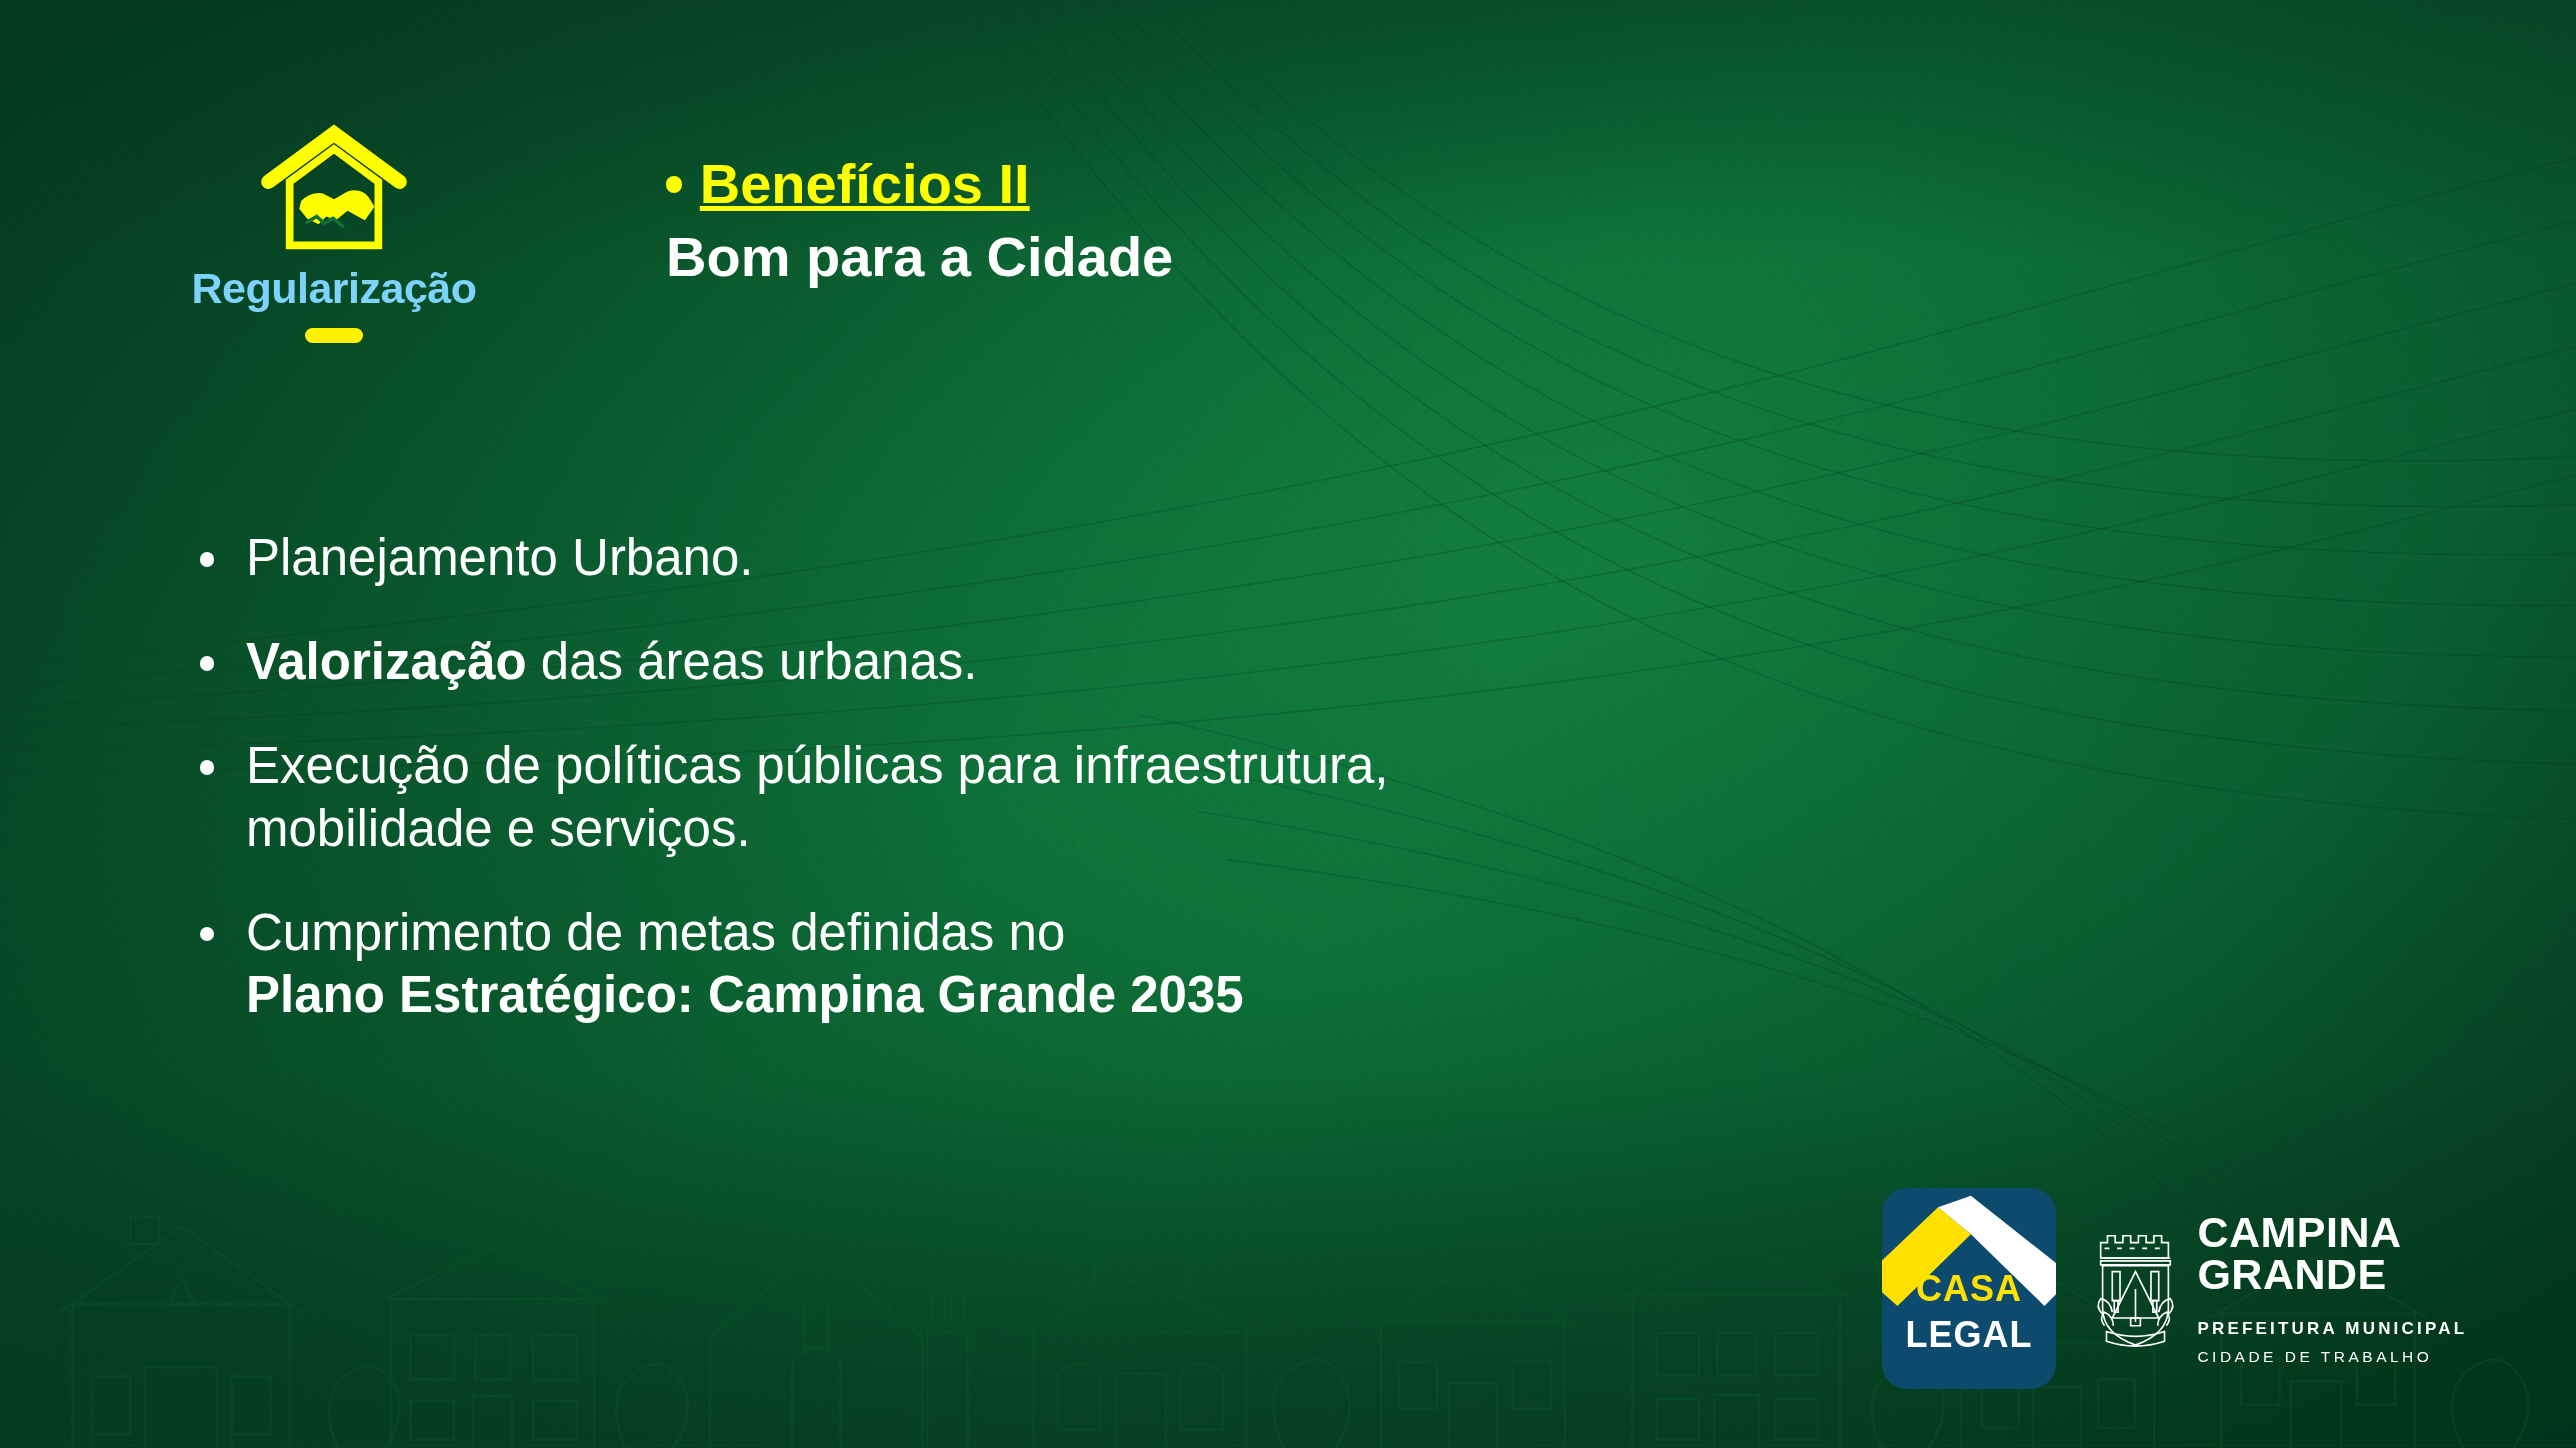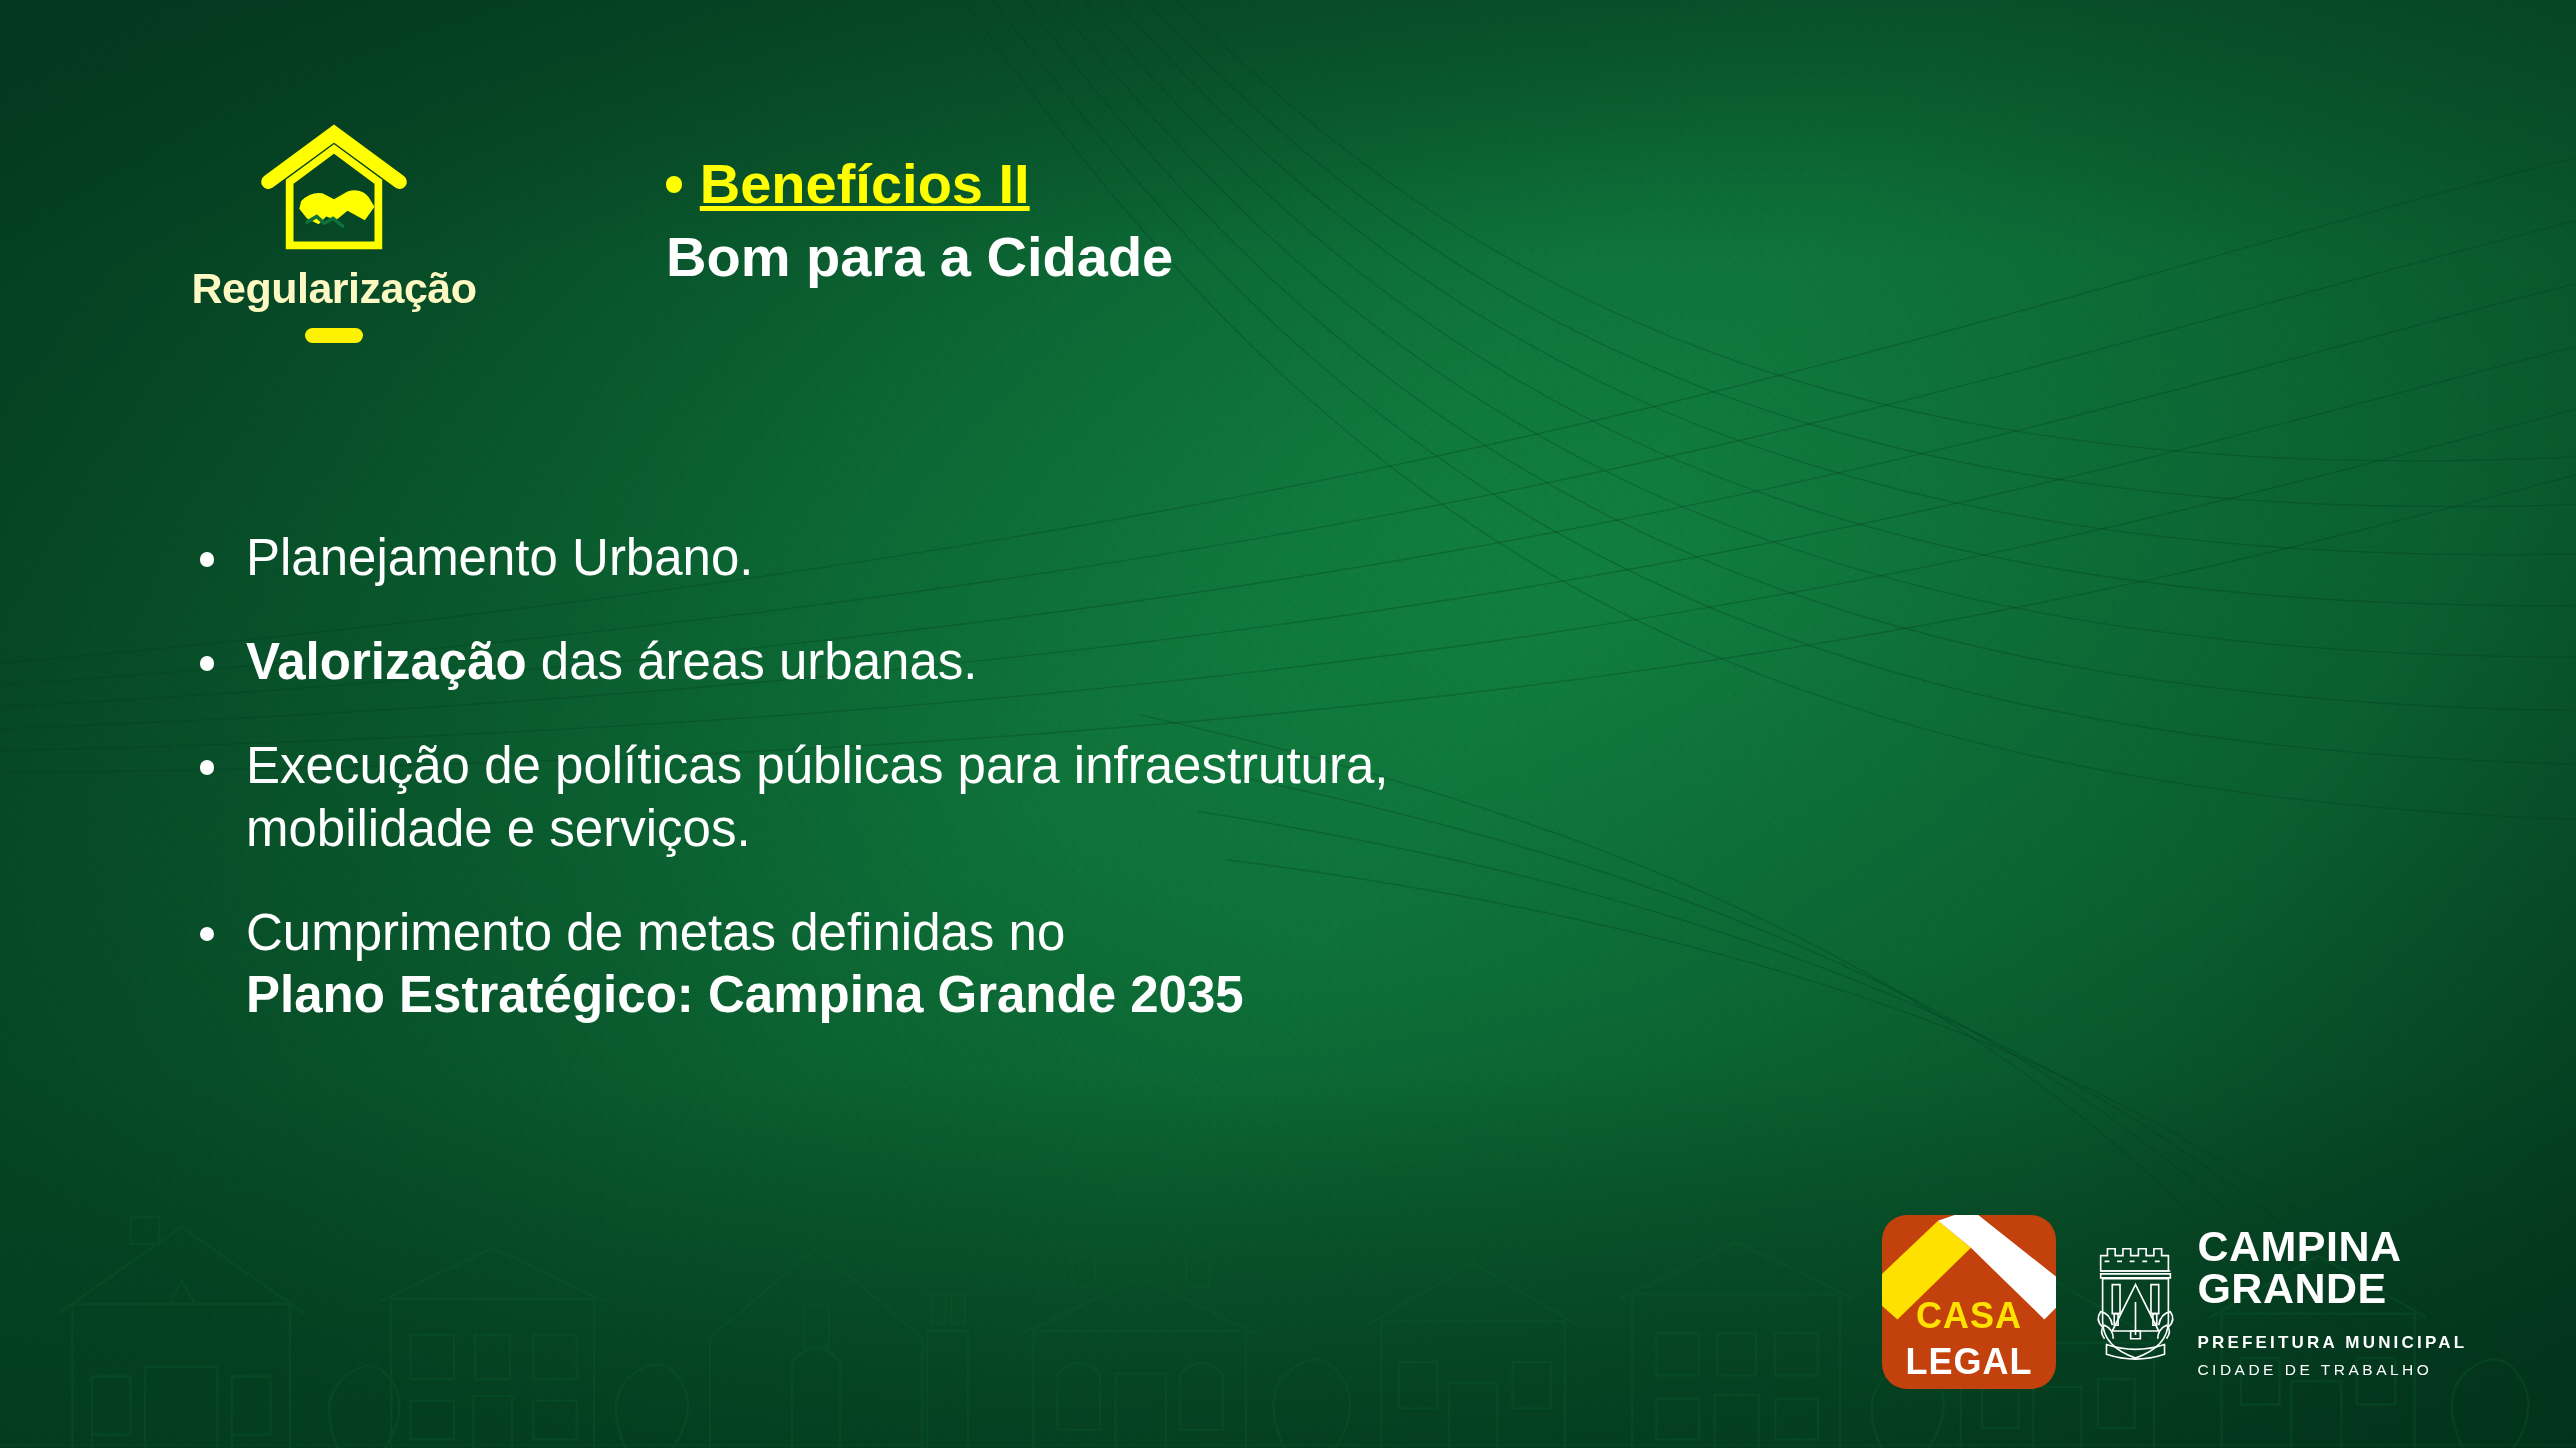--- a/index.html
+++ b/index.html
@@ -61,21 +61,21 @@
   .brand {
     position: absolute;
     left: 189px;
     top: 122px;
     width: 290px;
     text-align: center;
   }
   .brand-icon { width: 174px; height: 135px; margin: 0 auto; display: block; }
   .brand-word {
     margin-top: 9.7px;
-    color: #fef9c3;
+    color: #7dd3fc;
     font-size: 43px;
     font-weight: bold;
     letter-spacing: -0.5px;
     line-height: 1;
     white-space: nowrap;
   }
   .brand-dash {
     width: 58px; height: 14.5px;
     margin: 18.4px auto 0;
     background: #fff200;
@@ -143,23 +143,23 @@
   
   .footer-logos {
     position: absolute;
     left: 1882px;
     bottom: 60px;
     display: flex;
     align-items: center;
     gap: 35px;
   }
   .casa-legal {
-    width: 174px; height: 174px;
+    width: 174px; height: 201px;
     border-radius: 25px;
-    background: #c2410c;
+    background: #0c4a6e;
     position: relative;
     overflow: hidden;
     flex: 0 0 auto;
   }
   .casa-legal svg { position: absolute; inset: 0; width: 100%; height: 100%; }
   .cg-logo { display: flex; align-items: center; gap: 17.4px; }
   .cg-crest { width: 89px; height: 120px; flex: 0 0 auto; }
   .cg-text { color: #ffffff; }
   .cg-name {
     font-size: 43px;

